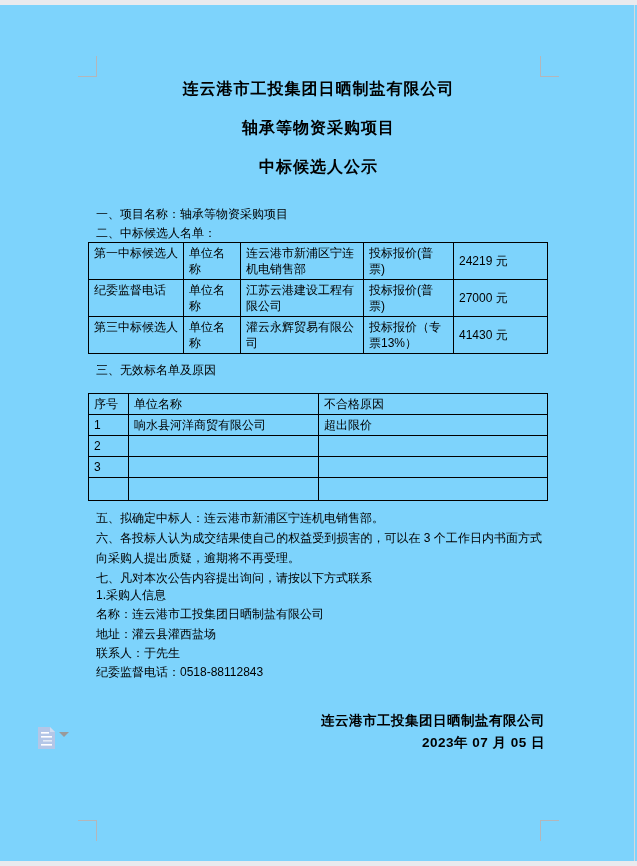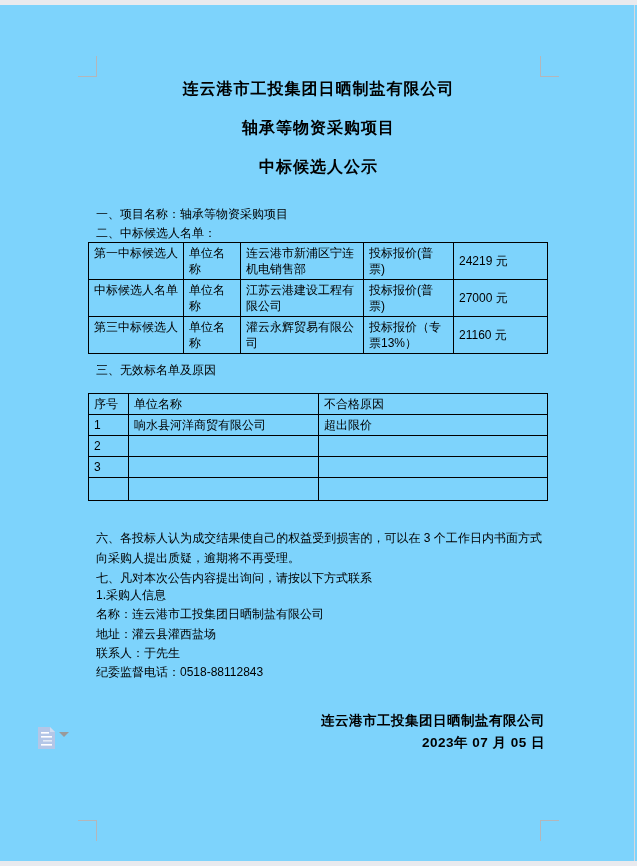--- a/index.html
+++ b/index.html
@@ -78,32 +78,32 @@
       </colgroup>
     <tbody>
         <tr>
       <td>第一中标候选人</td>
       <td>单位名称</td>
       <td>连云港市新浦区宁连机电销售部</td>
       <td>投标报价(普票)</td>
       <td class="price">24219 元</td>
     </tr>
     <tr>
-      <td>中标候选人名单</td>
+      <td>纪委监督电话</td>
       <td>单位名称</td>
       <td>江苏云港建设工程有限公司</td>
       <td>投标报价(普票)</td>
       <td class="price">27000 元</td>
     </tr>
     <tr>
       <td>第三中标候选人</td>
       <td>单位名称</td>
       <td>灌云永辉贸易有限公司</td>
       <td>投标报价（专票13%）</td>
-      <td class="price">21160 元</td>
+      <td class="price">41430 元</td>
     </tr>
   </tbody>
     </table>
 
   <div class="sec" style="top:362px;">三、无效标名单及原因</div>
 
   <table class="tbl-invalid">
     <colgroup>
         <col style="width:40px">
         <col style="width:190px">
@@ -131,20 +131,21 @@
       <td></td>
     </tr>
     <tr class="r last">
       <td></td>
       <td></td>
       <td></td>
     </tr>
   </tbody>
     </table>
 
+  <div class="sec" style="top:510px;">五、拟确定中标人：连云港市新浦区宁连机电销售部。</div>
   <div class="sec justify" style="top:529px; line-height:19.5px;">六、各投标人认为成交结果使自己的权益受到损害的，可以在 3 个工作日内书面方式向采购人提出质疑，逾期将不再受理。</div>
   <div class="sec" style="top:570px;">七、凡对本次公告内容提出询问，请按以下方式联系</div>
 
   <div class="contact">
     <div>1.采购人信息</div>
     <div>名称：连云港市工投集团日晒制盐有限公司</div>
     <div>地址：灌云县灌西盐场</div>
     <div>联系人：于先生</div>
     <div>纪委监督电话：0518-88112843</div>
   </div>

